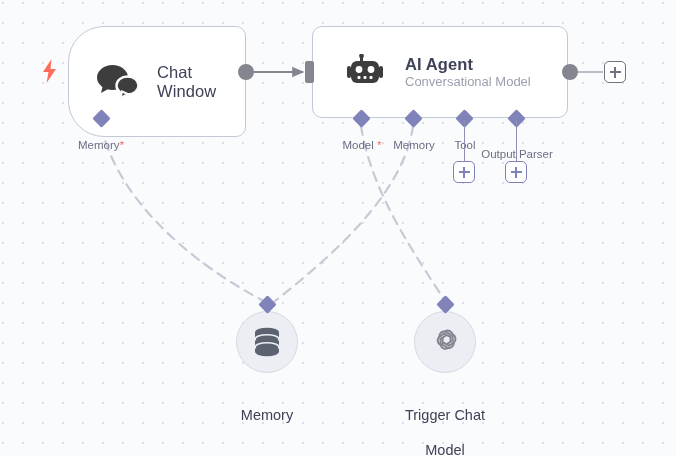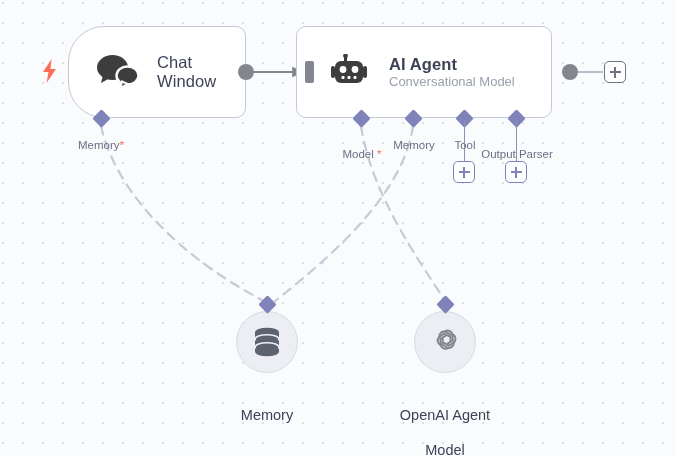--- a/index.html
+++ b/index.html
@@ -162,21 +162,21 @@
 
     <line x1="578" y1="72" x2="603" y2="72" stroke="#b9bdc7" stroke-width="2"></line>
 
     <path d="M101,126 C 118,200 190,262 262,300" fill="none" stroke="#c7cad6" stroke-width="2.2" stroke-dasharray="9 7" stroke-linecap="round"></path>
 
     <path d="M413,126 C 404,190 340,250 275,301" fill="none" stroke="#c7cad6" stroke-width="2.2" stroke-dasharray="9 7" stroke-linecap="round"></path>
 
     <path d="M361,126 C 372,196 418,258 443,298" fill="none" stroke="#c7cad6" stroke-width="2.2" stroke-dasharray="9 7" stroke-linecap="round"></path>
   </svg>
 
-  <div class="node node-trigger" style="left:68px; top:26px; width:178px; height:92px; padding-left:26px;">
+  <div class="node node-trigger" style="left:68px; top:26px; width:178px; height:111px; padding-left:26px;">
     <div class="node-icon">
       <svg width="46" height="38" viewBox="0 0 46 38">
         <ellipse cx="17.5" cy="14.5" rx="15.5" ry="12.5" fill="#3d3d3d"></ellipse>
         <path d="M8,22 L6,30 L15,25 Z" fill="#3d3d3d"></path>
         <ellipse cx="32.5" cy="22.5" rx="11" ry="9" fill="#3d3d3d" stroke="#fafbfc" stroke-width="2.4"></ellipse>
         <path d="M27,28.5 L25.5,35 L33,31 Z" fill="#3d3d3d" stroke="#fafbfc" stroke-width="2"></path>
       </svg>
     </div>
     <div class="node-text">
       <div class="node-title">Chat</div>
@@ -190,21 +190,21 @@
     </svg>
   </div>
 
   <div class="out-dot" style="left:238px; top:64px;"></div>
 
   <div class="diamond" style="left:95px; top:112px;"></div>
   <div class="port-label" style="left:101px; top:139px;">
     <span>Memory</span><span class="req">*</span>
   </div>
 
-  <div class="node node-plain" style="left:296px; top:26px; width:256px; height:92px; padding-left:34px;">
+  <div class="node node-plain" style="left:312px; top:26px; width:256px; height:92px; padding-left:34px;">
     <div class="node-icon">
       <svg width="42" height="36" viewBox="0 0 42 36">
         <rect x="13" y="1" width="3" height="6" fill="#3d3d3d"></rect>
         <circle cx="14.5" cy="2" r="2.4" fill="#3d3d3d"></circle>
         <rect x="4" y="7" width="28" height="22" rx="6" fill="#3d3d3d"></rect>
         <rect x="0" y="12" width="4" height="12" rx="2" fill="#3d3d3d"></rect>
         <rect x="32" y="12" width="4" height="12" rx="2" fill="#3d3d3d"></rect>
         <circle cx="12" cy="15.5" r="3.4" fill="#ffffff"></circle>
         <circle cx="24" cy="15.5" r="3.4" fill="#ffffff"></circle>
         <rect x="10.5" y="22" width="3" height="3" rx="1" fill="#ffffff"></rect>
@@ -221,21 +221,21 @@
   <div class="in-rect" style="left:305px; top:61px;"></div>
 
   <div class="out-dot" style="left:562px; top:64px;"></div>
 
   <div class="plus-btn gray" style="left:604px; top:61px;">
     <span class="bar-h"></span>
     <span class="bar-v"></span>
   </div>
 
   <div class="diamond" style="left:355px; top:112px;"></div>
-  <div class="port-label" style="left:362px; top:139px;margin-top:9px;">
+  <div class="port-label" style="left:362px; top:139px;">
     <span>Model</span> <span class="req">*</span>
   </div>
 
   <div class="diamond" style="left:407px; top:112px;"></div>
   <div class="port-label" style="left:414px; top:139px;">
     <span>Memory</span>
   </div>
 
   <div class="diamond" style="left:458px; top:112px;"></div>
   <div class="port-label" style="left:465px; top:139px;">
@@ -280,17 +280,17 @@
         <path d="M23.3,8.9 a4.6,4.6 0 0 1 1.2,7.4 l-4.6,3.2 -5.0,-2.7"></path>
         <path d="M24.3,16.6 a4.6,4.6 0 0 1 -5.8,4.8 l-4.8,-2.9 0.1,-5.7"></path>
         <path d="M18.9,21.6 a4.6,4.6 0 0 1 -7.0,-3.0 l-0.2,-5.6 4.9,-2.9"></path>
         <path d="M11.7,18.7 a4.6,4.6 0 0 1 -1.2,-7.4 l4.6,-3.2 5.0,2.7"></path>
         <path d="M10.7,11.0 a4.6,4.6 0 0 1 5.8,-4.8 l4.8,2.9 -0.1,5.7"></path>
       </g>
     </svg>
   </div>
   <div class="diamond" style="left:439px; top:298px;"></div>
   <div class="subnode-label" style="left:445px; top:389px; width:180px;">
-    <div>OpenAI Agent</div>
+    <div>Trigger Chat</div>
     <div>Model</div>
   </div>
 
 </div>
 
 </body></html>

